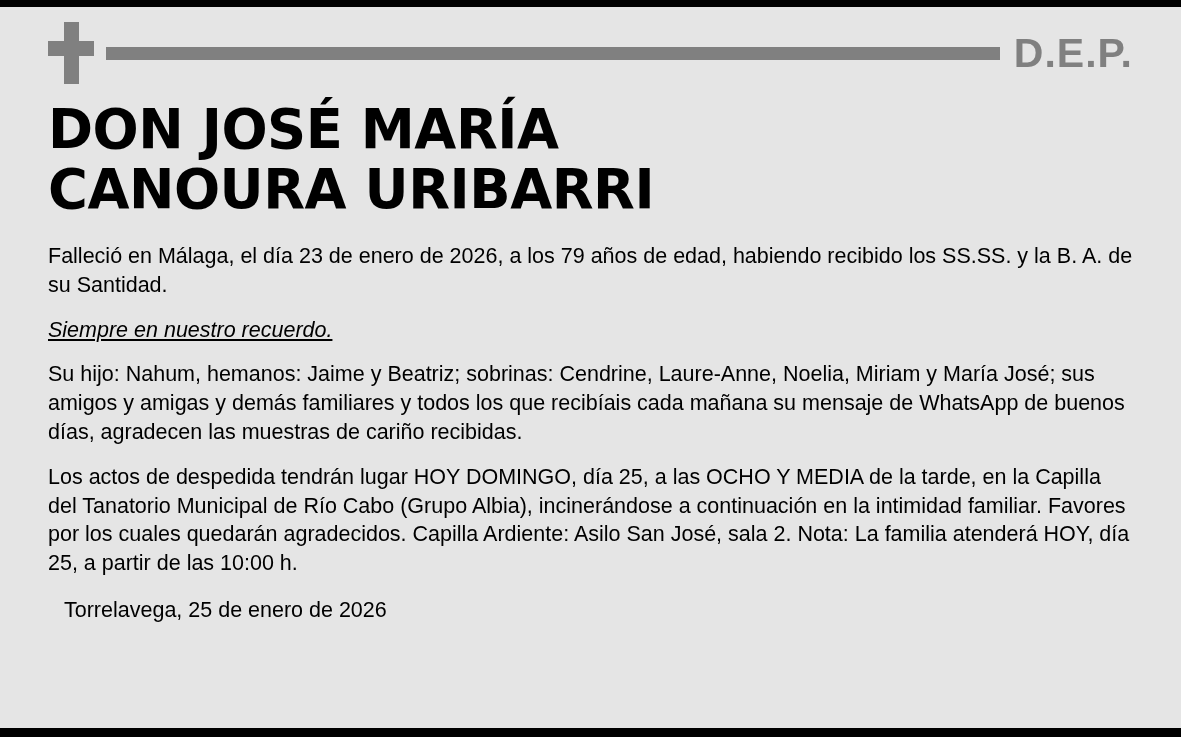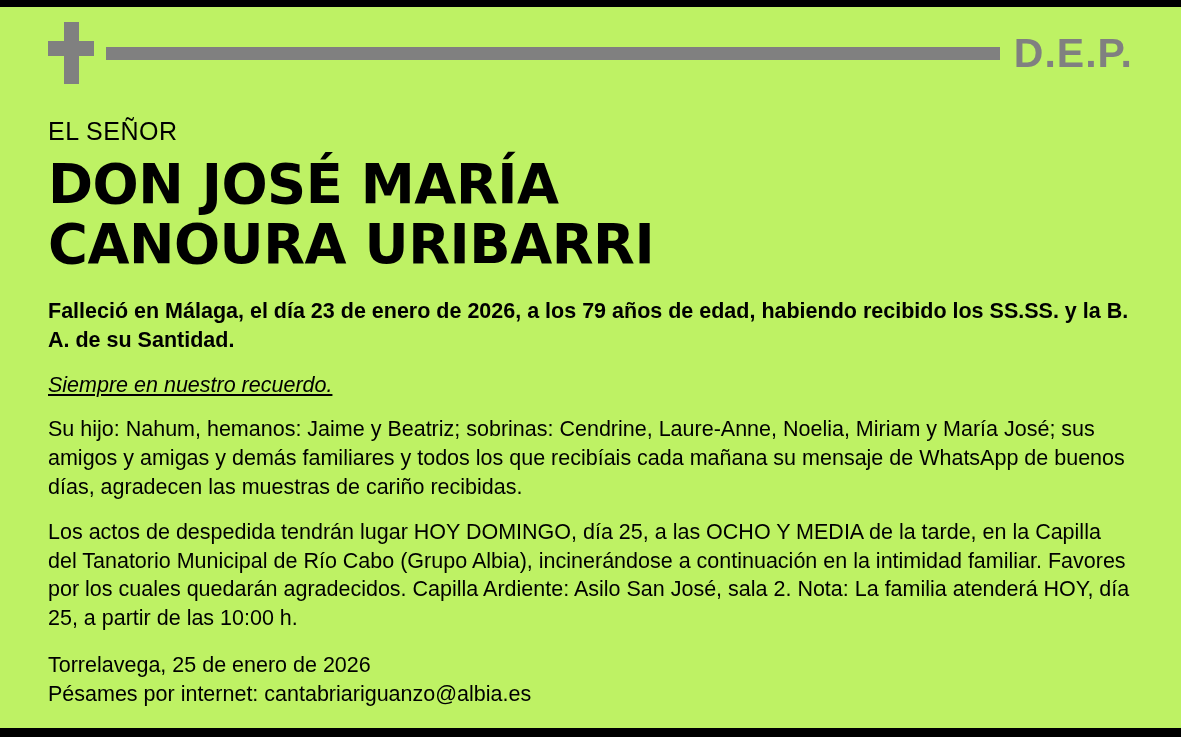--- a/index.html
+++ b/index.html
@@ -9,21 +9,21 @@
   }
   body {
     font-family: "Liberation Sans", sans-serif;
     color: #000000;
   }
   .obituary {
     position: relative;
     width: 1181px;
     height: 737px;
     box-sizing: border-box;
-    background: #bef264;
+    background: #e5e5e5;
     overflow: hidden;
   }
   .frame-top {
     position: absolute;
     left: 0;
     top: 0;
     width: 1181px;
     height: 7px;
     background: #000000;
   }
@@ -110,72 +110,70 @@
     display: block;
   }
   .para {
     font-size: 21.5px;
     line-height: 1.34;
     margin-top: 16px;
     color: #000;
   }
   .para.first {
     margin-top: 22px;
-    font-weight: bold;
   }
   .para.italic {
     font-style: italic;
     text-decoration: underline;
   }
   .para.bold {
     font-weight: normal;
   }
   .footer {
     font-size: 21.5px;
     line-height: 1.35;
     margin-top: 18px;
   }
   .footer div {
     white-space: nowrap;
+    margin-left: 16px;
   }
 </style>
 </head>
 <body>
 
 <div class="obituary">
 
   <div class="frame-top"></div>
 
   <div class="inner">
 
     <div class="header-band">
       <div class="cross">
         <div class="v"></div>
         <div class="h"></div>
       </div>
       <div class="rule"></div>
       <div class="dep">D.E.P.</div>
     </div>
 
-    <div class="eyebrow">EL SEÑOR</div>
 
     <div class="name">
       <span>DON JOSÉ MARÍA</span>
       <span class="line2">CANOURA URIBARRI</span>
     </div>
 
     <div class="para first">Falleció en Málaga, el día 23 de enero de 2026, a los 79 años de edad, habiendo recibido los SS.SS. y la B. A. de su Santidad.</div>
 
     <div class="para italic">Siempre en nuestro recuerdo.</div>
 
     <div class="para bold">Su hijo: Nahum, hemanos: Jaime y Beatriz; sobrinas: Cendrine, Laure-Anne, Noelia, Miriam y María José; sus amigos y amigas y demás familiares y todos los que recibíais cada mañana su mensaje de WhatsApp de buenos días, agradecen las muestras de cariño recibidas.</div>
 
     <div class="para">Los actos de despedida tendrán lugar HOY DOMINGO, día 25, a las OCHO Y MEDIA de la tarde, en la Capilla del Tanatorio Municipal de Río Cabo (Grupo Albia), incinerándose a continuación en la intimidad familiar. Favores por los cuales quedarán agradecidos. Capilla Ardiente: Asilo San José, sala 2. Nota: La familia atenderá HOY, día 25, a partir de las 10:00 h.</div>
 
     <div class="footer">
       <div>Torrelavega, 25 de enero de 2026</div>
-      <div>Pésames por internet: cantabriariguanzo@albia.es</div>
     </div>
 
   </div>
 
   <div class="frame-bottom"></div>
 </div>
 
 </body></html>

